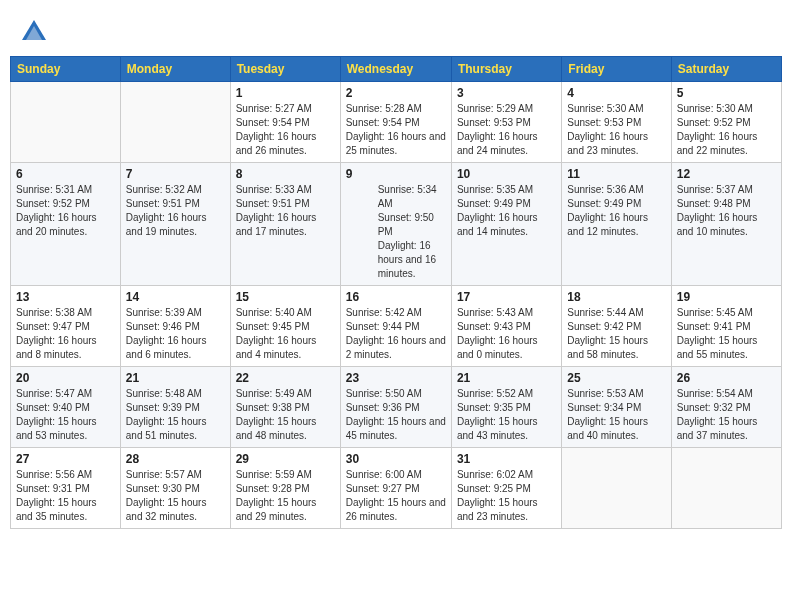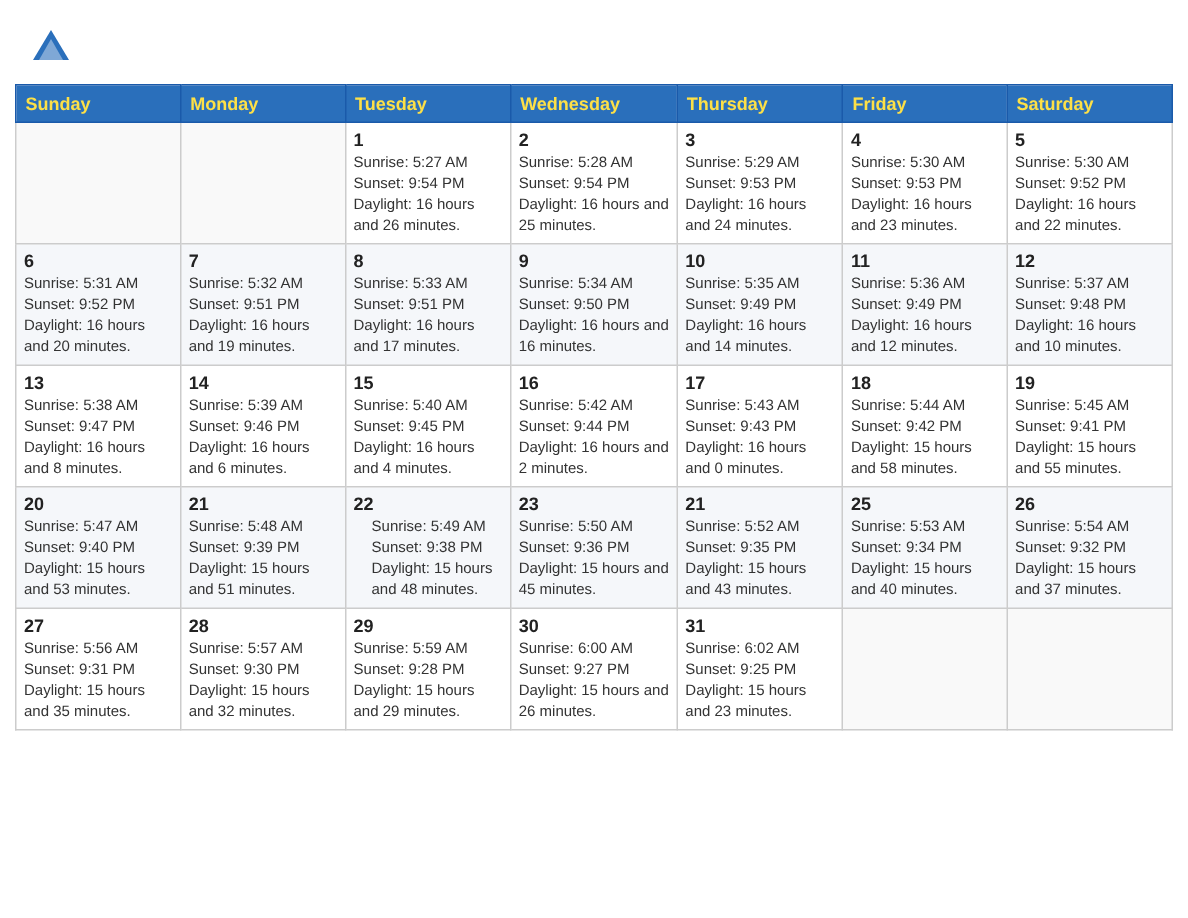--- a/index.html
+++ b/index.html
@@ -176,21 +176,21 @@
 Daylight: 16 hours and 19 minutes.</div>
         </td>
         <td>
           <span class="day-num">8</span>
           <div class="day-info" style="white-space: pre-wrap;">Sunrise: 5:33 AM
 Sunset: 9:51 PM
 Daylight: 16 hours and 17 minutes.</div>
         </td>
         <td>
           <span class="day-num">9</span>
-          <div class="day-info" style="white-space: pre-wrap;">Sunrise: 5:34 AM
+          <div class="day-info" style="white-space: pre-wrap; margin-left: 32px;">Sunrise: 5:34 AM
 Sunset: 9:50 PM
 Daylight: 16 hours and 16 minutes.</div>
         </td>
         <td>
           <span class="day-num">10</span>
           <div class="day-info" style="white-space: pre-wrap;">Sunrise: 5:35 AM
 Sunset: 9:49 PM
 Daylight: 16 hours and 14 minutes.</div>
         </td>
         <td>
@@ -258,21 +258,21 @@
 Daylight: 15 hours and 53 minutes.</div>
         </td>
         <td>
           <span class="day-num">21</span>
           <div class="day-info" style="white-space: pre-wrap;">Sunrise: 5:48 AM
 Sunset: 9:39 PM
 Daylight: 15 hours and 51 minutes.</div>
         </td>
         <td>
           <span class="day-num">22</span>
-          <div class="day-info" style="white-space: pre-wrap; margin-left: 12px;">Sunrise: 5:49 AM
+          <div class="day-info" style="white-space: pre-wrap;">Sunrise: 5:49 AM
 Sunset: 9:38 PM
 Daylight: 15 hours and 48 minutes.</div>
         </td>
         <td>
           <span class="day-num">23</span>
           <div class="day-info" style="white-space: pre-wrap;">Sunrise: 5:50 AM
 Sunset: 9:36 PM
 Daylight: 15 hours and 45 minutes.</div>
         </td>
         <td>

